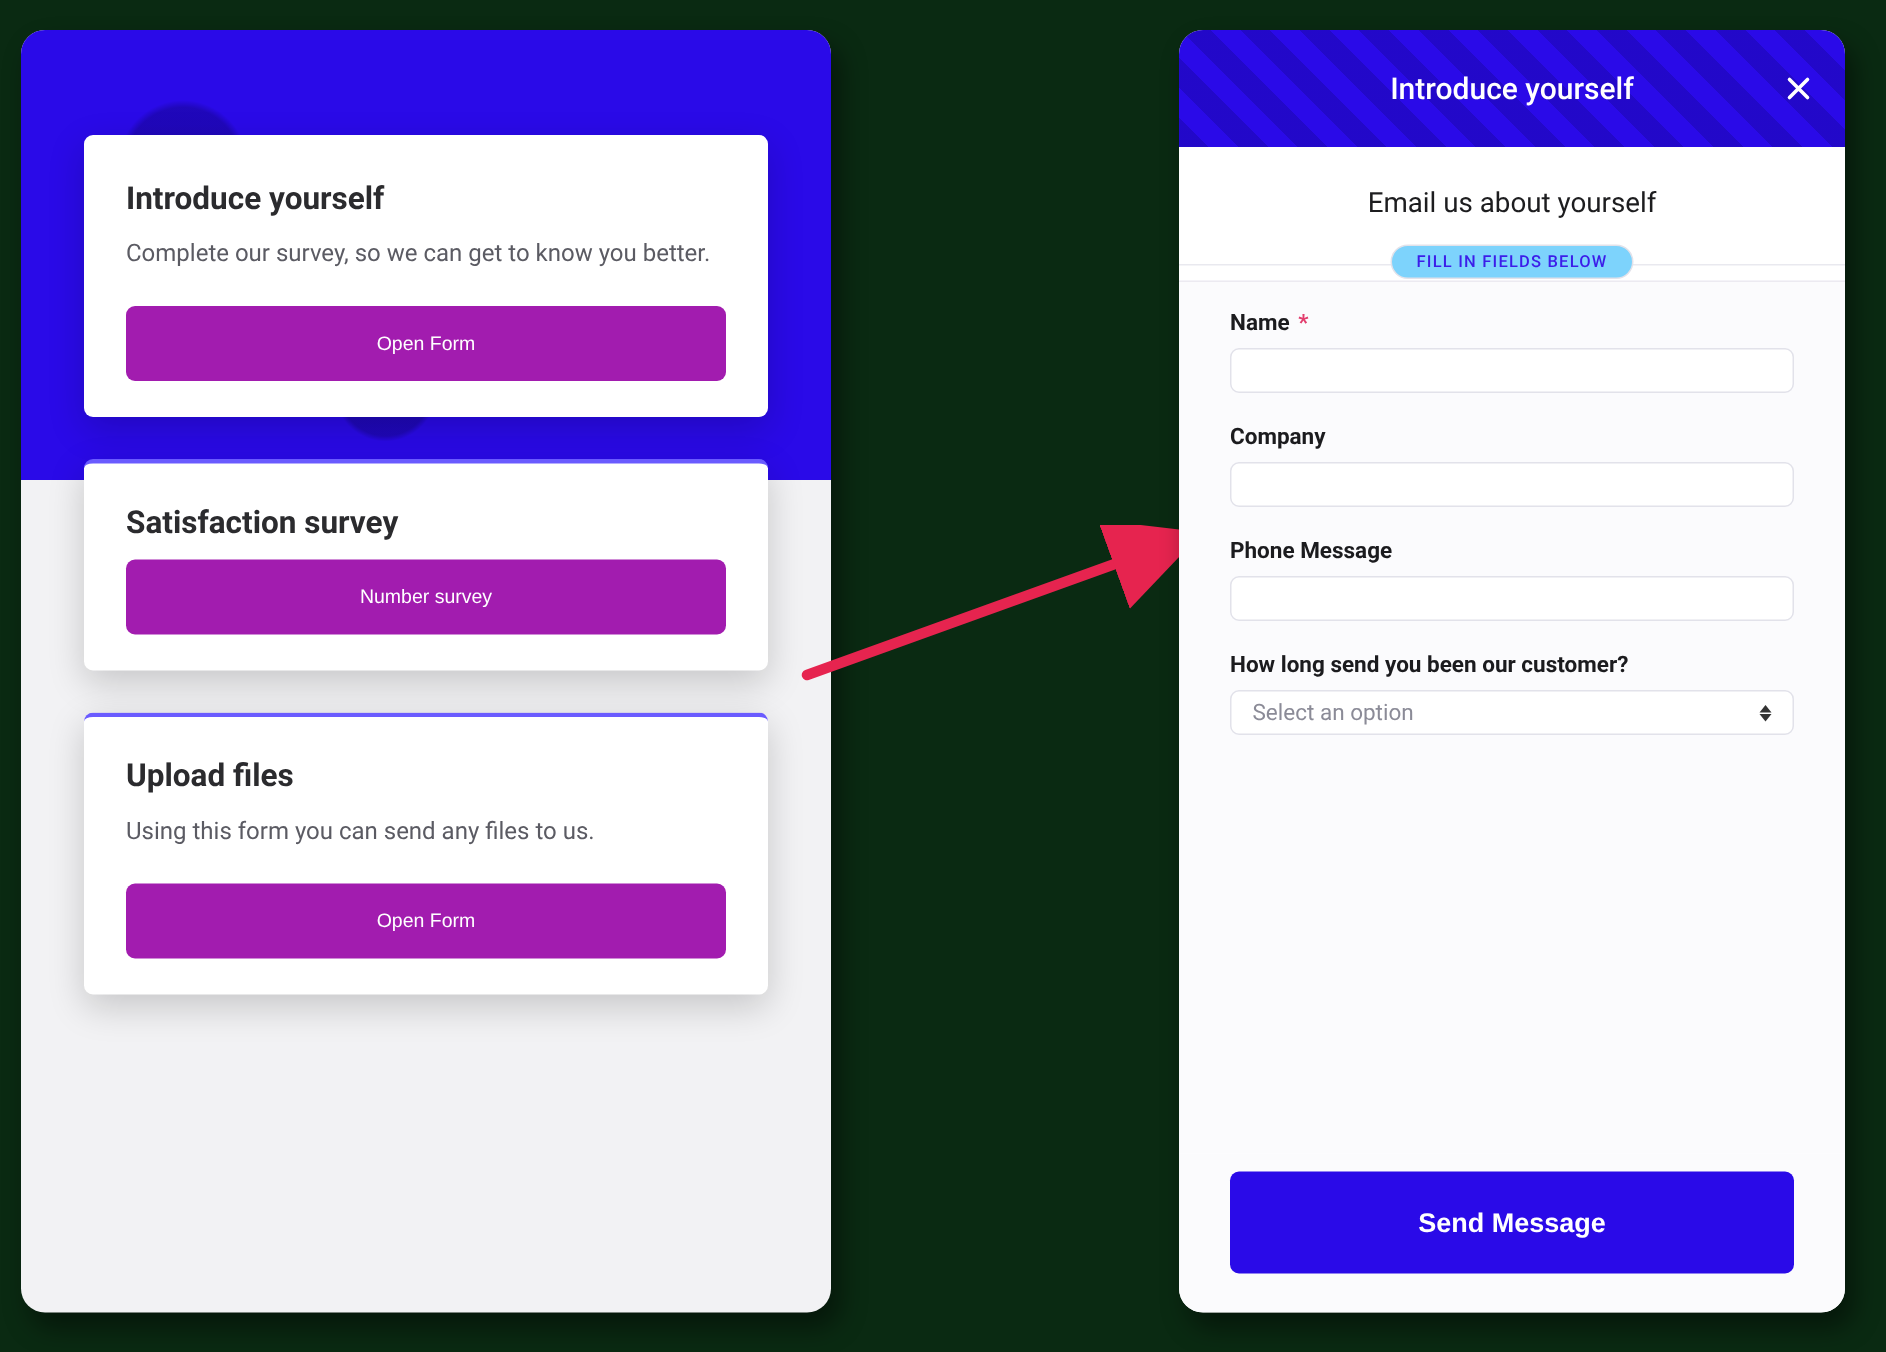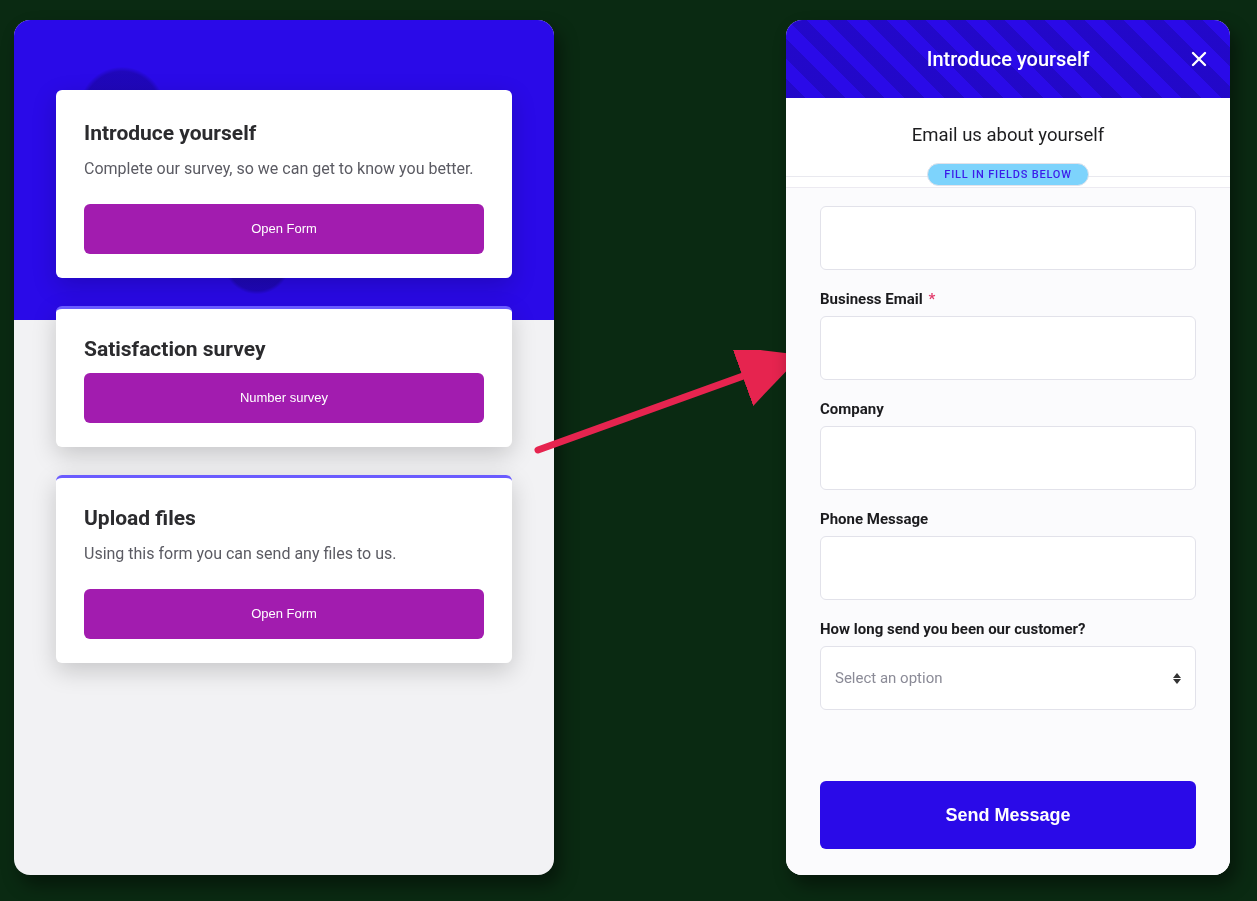--- a/index.html
+++ b/index.html
@@ -155,21 +155,21 @@
     display: block;
     font-size: 15px;
     font-weight: 700;
     color: #1b1b1e;
     margin-bottom: 8px;
   }
   .req { color: #e23d6d; font-weight: 700; margin-left: 2px;}
   .field input,
   .field .select {
     width: 100%;
-    height: 64px;
+    height: 30px;
     border: 1.3px solid #e2e2ea;
     border-radius: 6px;
     background: #fff;
     font-size: 15px;
     padding: 0 14px;
     color: #333;
   }
   .field .select {
     display: flex;
     align-items: center;
@@ -265,30 +265,27 @@
 
   <div class="subtitle-row">Email us about yourself</div>
 
   <div class="chip-wrap">
     <span class="chip">FILL IN FIELDS BELOW</span>
   </div>
 
   <div class="form-body">
 
     <div class="field">
-      <input type="text" style="">
-    </div>
-
-    <div class="field">
       <label>
-        <span>Business Email</span>
+        <span>Name</span>
         <span class="req">*</span>
       </label>
       <input type="text" style="">
     </div>
+
 
     <div class="field">
       <label>Company</label>
       <input type="text" style="">
     </div>
 
     <div class="field">
       <label>Phone Message</label>
       <input type="text" style="">
     </div>

